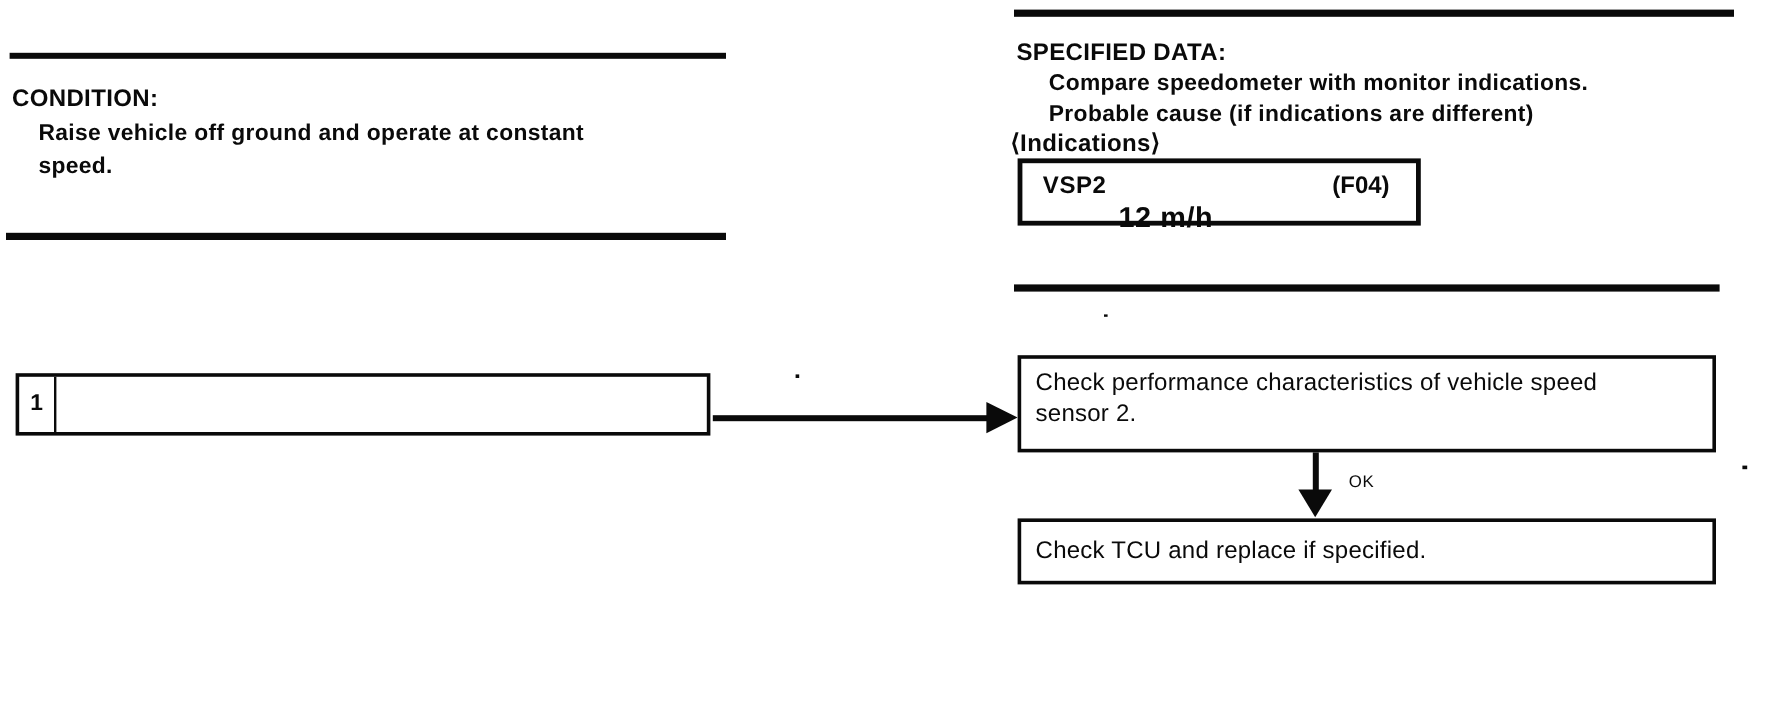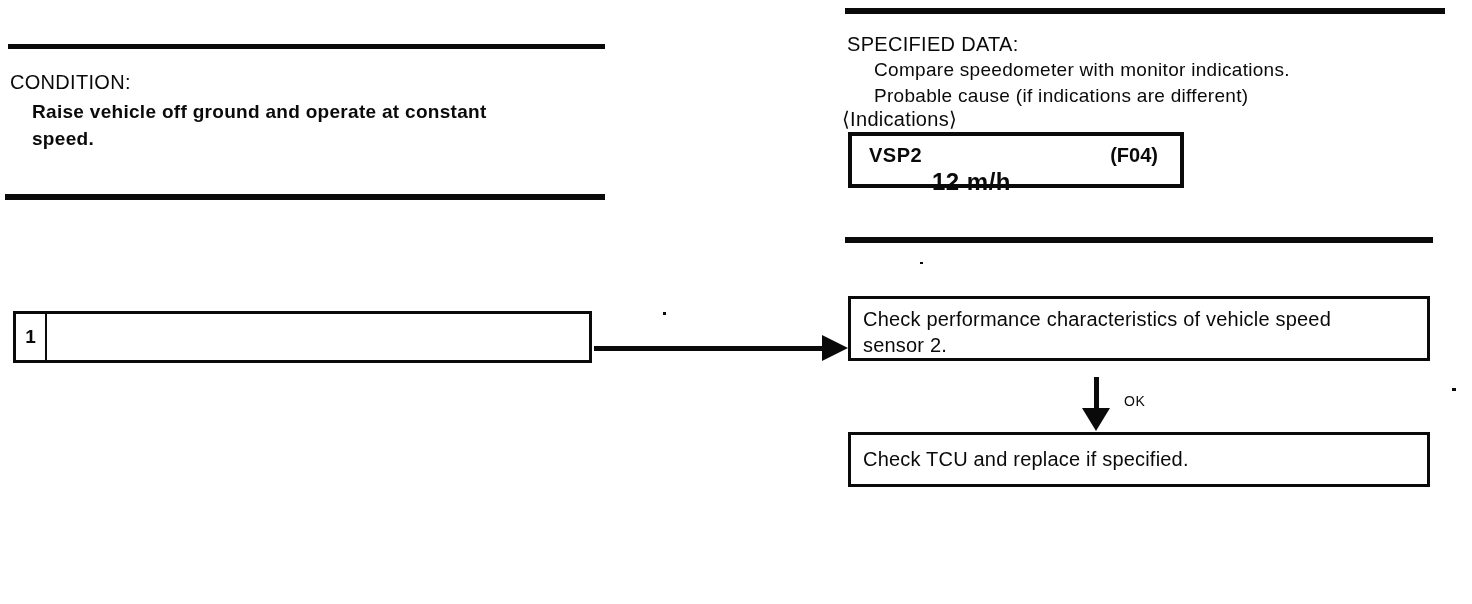--- a/index.html
+++ b/index.html
@@ -6,21 +6,21 @@
   * { margin:0; padding:0; box-sizing:border-box; }
   html,body { background:var(--paper); }
   .page {
     position:relative; width:1472px; height:604px; overflow:hidden;
     background:var(--paper); color:var(--ink);
     font-family:"Liberation Sans", sans-serif;
     -webkit-font-smoothing:none;
   }
   .abs { position:absolute; }
   .rule { position:absolute; background:var(--ink); }
-  .h1 { font-size:20px; font-weight:normal; letter-spacing:.3px; white-space:nowrap;text-align:right; }
+  .h1 { font-size:20px; font-weight:bold; letter-spacing:.3px; white-space:nowrap;text-align:right; }
   .bodytext { font-size:19px; font-weight:bold; letter-spacing:.3px; line-height:27px; white-space:pre-line; }
   .plain { font-size:20px; font-weight:normal; letter-spacing:.2px; }
 
   
   .pc-box { position:absolute; left:13px; top:311px; width:579px; height:52px;
             border:3px solid var(--ink); display:flex; align-items:stretch; background:var(--paper); }
   .pc-num { width:31px; border-right:2px solid var(--ink); display:flex; align-items:center;
             justify-content:center; font-size:19px; font-weight:bold; }
   .pc-text { flex:1; display:flex; align-items:center; padding-left:9px; font-size:19px; letter-spacing:.2px; }
 
@@ -32,21 +32,21 @@
 
   
   .monitor-box { position:absolute; left:848px; top:132px; width:336px; height:56px;
                  border:4px solid var(--ink); background:var(--paper); }
   .monitor-label { position:absolute; left:17px; top:8px; font-size:20px; font-weight:bold; letter-spacing:.5px; }
   .monitor-code { position:absolute; right:22px; top:8px; font-size:20px; font-weight:bold; }
   .monitor-value { position:absolute; left:80px; top:32px; font-size:24px; font-weight:bold; letter-spacing:.5px; }
 
   
   .flow-box { position:absolute; left:848px; border:3px solid var(--ink); width:582px; background:var(--paper); }
-  .flow-box.step1 { top:296px; height:65px; padding:7px 12px; line-height:26px; white-space:pre-line; }
+  .flow-box.step1 { top:296px; height:81px; padding:7px 12px; line-height:26px; white-space:pre-line; }
   .flow-box.step2 { top:432px; height:55px; display:flex; align-items:center; padding-left:12px; }
 
   
   .varrow-stem { position:absolute; left:1094px; top:377px; width:5px; height:36px; background:var(--ink); }
   .varrow-head { position:absolute; left:1082px; top:408px; width:0; height:0;
                  border-left:14px solid transparent; border-right:14px solid transparent;
                  border-top:23px solid var(--ink); }
   .ok-label { position:absolute; left:1124px; top:393px; font-size:14px; font-weight:normal; letter-spacing:.5px; }
 
   .speck { position:absolute; background:var(--ink); }

